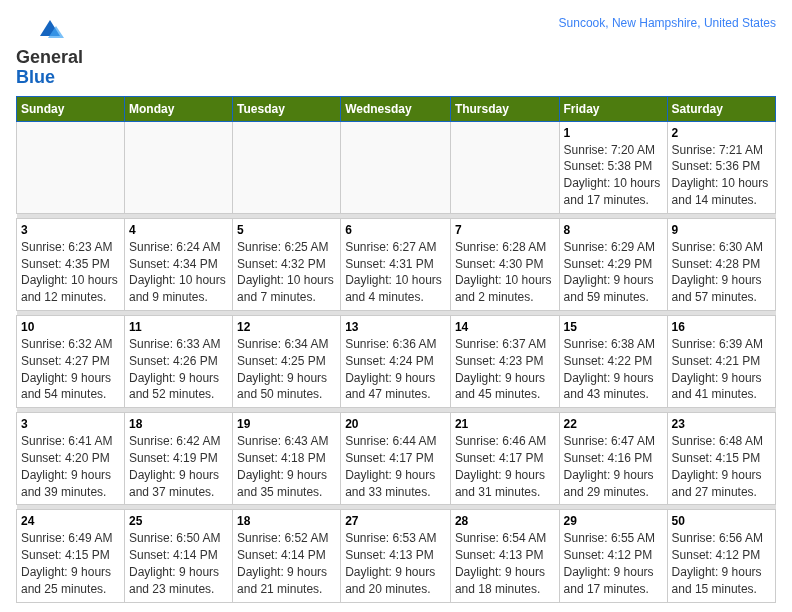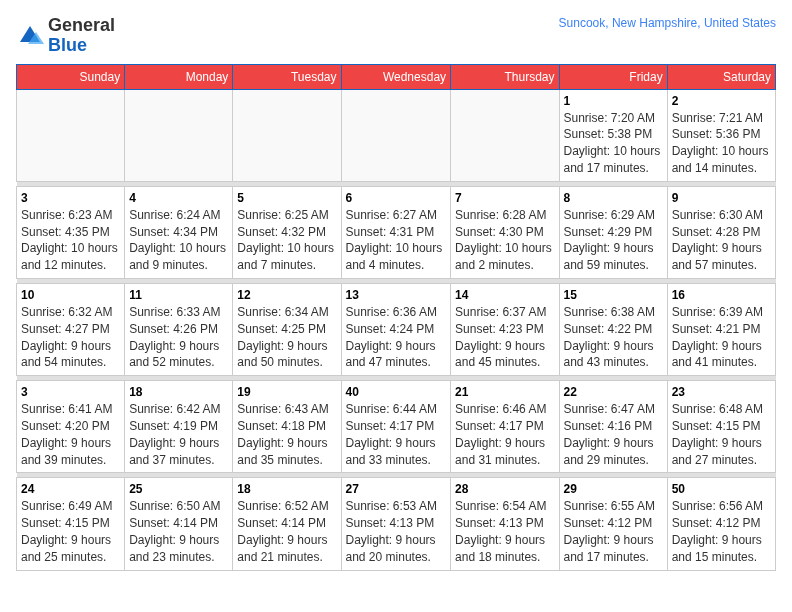--- a/index.html
+++ b/index.html
@@ -13,20 +13,21 @@
     .header-section {
       display: flex;
       justify-content: space-between;
       align-items: flex-start;
       margin-bottom: 8px;
     }
     .logo {
       display: flex;
       align-items: center;
       gap: 4px;
+      flex-direction: column;
     }
     .logo-text {
       font-size: 18px;
       font-weight: bold;
       line-height: 1.1;
     }
     .logo-general { color: #333; }
     .logo-blue { color: #1565c0; }
     .logo-icon {
       width: 28px;
@@ -43,26 +44,26 @@
     .location-title {
       font-size: 12px;
       color: #3b82f6;
     }
     .calendar {
       width: 100%;
       border-collapse: collapse;
       font-size: 10.5px;
     }
     .calendar th {
-      background-color: #ef4444;
+      background-color: #4d7c0f;
       color: #fff;
       padding: 5px 4px;
-      text-align: right;
-      font-size: 12px;
-      font-weight: normal;
+      text-align: left;
+      font-size: 12px;
+      font-weight: bold;
       border: 1px solid #1565c0;
     }
     .calendar td {
       vertical-align: top;
       border: 1px solid #ccc;
       padding: 4px;
       min-height: 80px;
       width: 113px;
     }
     .calendar td.empty {
@@ -203,21 +204,21 @@
         </td>
         <td>
           <span class="day-number">18</span>
           <div class="day-info">Sunrise: 6:42 AM<br>Sunset: 4:19 PM<br>Daylight: 9 hours and 37 minutes.</div>
         </td>
         <td>
           <span class="day-number">19</span>
           <div class="day-info">Sunrise: 6:43 AM<br>Sunset: 4:18 PM<br>Daylight: 9 hours and 35 minutes.</div>
         </td>
         <td>
-          <span class="day-number">40</span>
+          <span class="day-number">20</span>
           <div class="day-info">Sunrise: 6:44 AM<br>Sunset: 4:17 PM<br>Daylight: 9 hours and 33 minutes.</div>
         </td>
         <td>
           <span class="day-number">21</span>
           <div class="day-info">Sunrise: 6:46 AM<br>Sunset: 4:17 PM<br>Daylight: 9 hours and 31 minutes.</div>
         </td>
         <td>
           <span class="day-number">22</span>
           <div class="day-info">Sunrise: 6:47 AM<br>Sunset: 4:16 PM<br>Daylight: 9 hours and 29 minutes.</div>
         </td>

